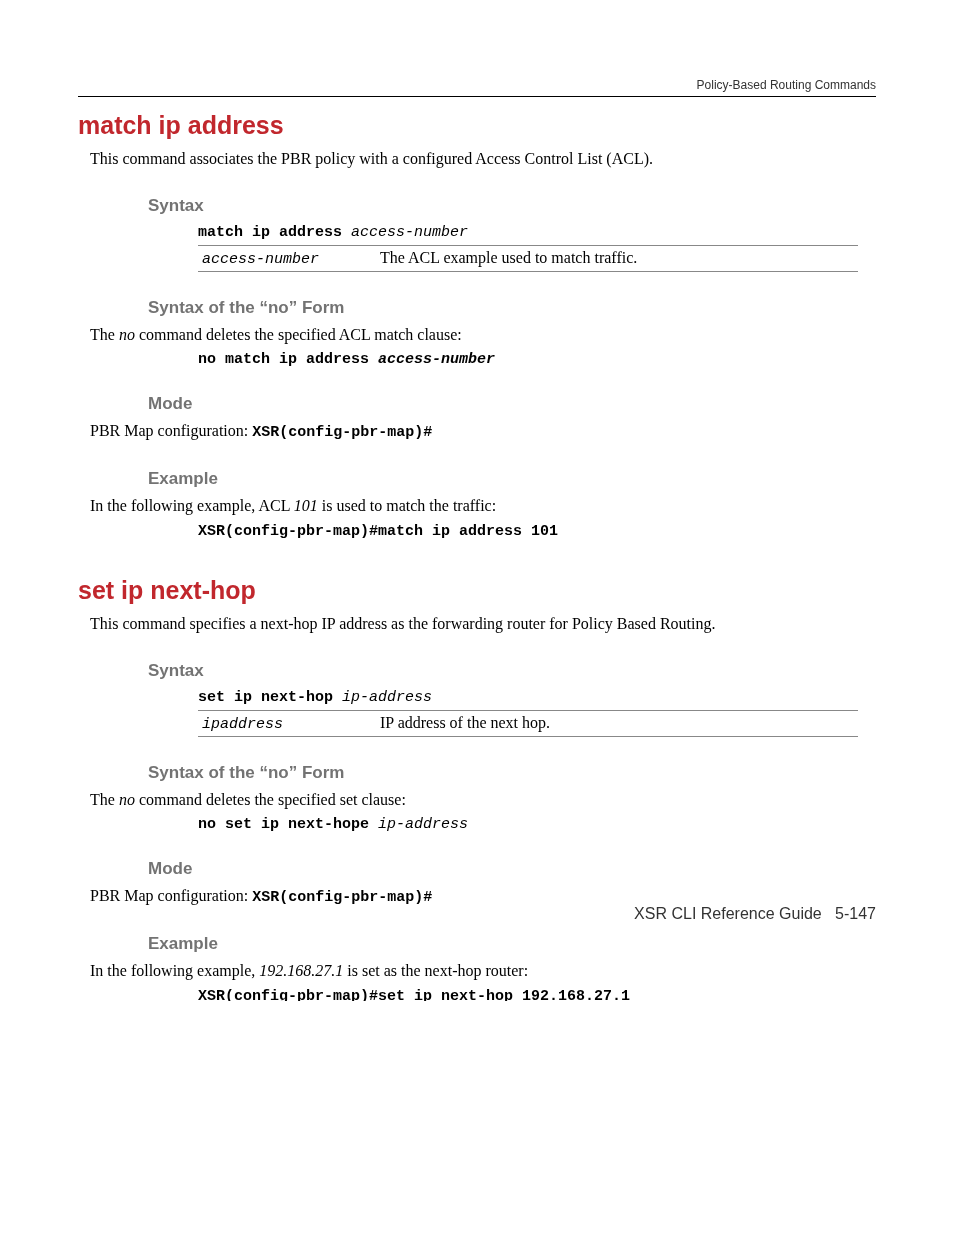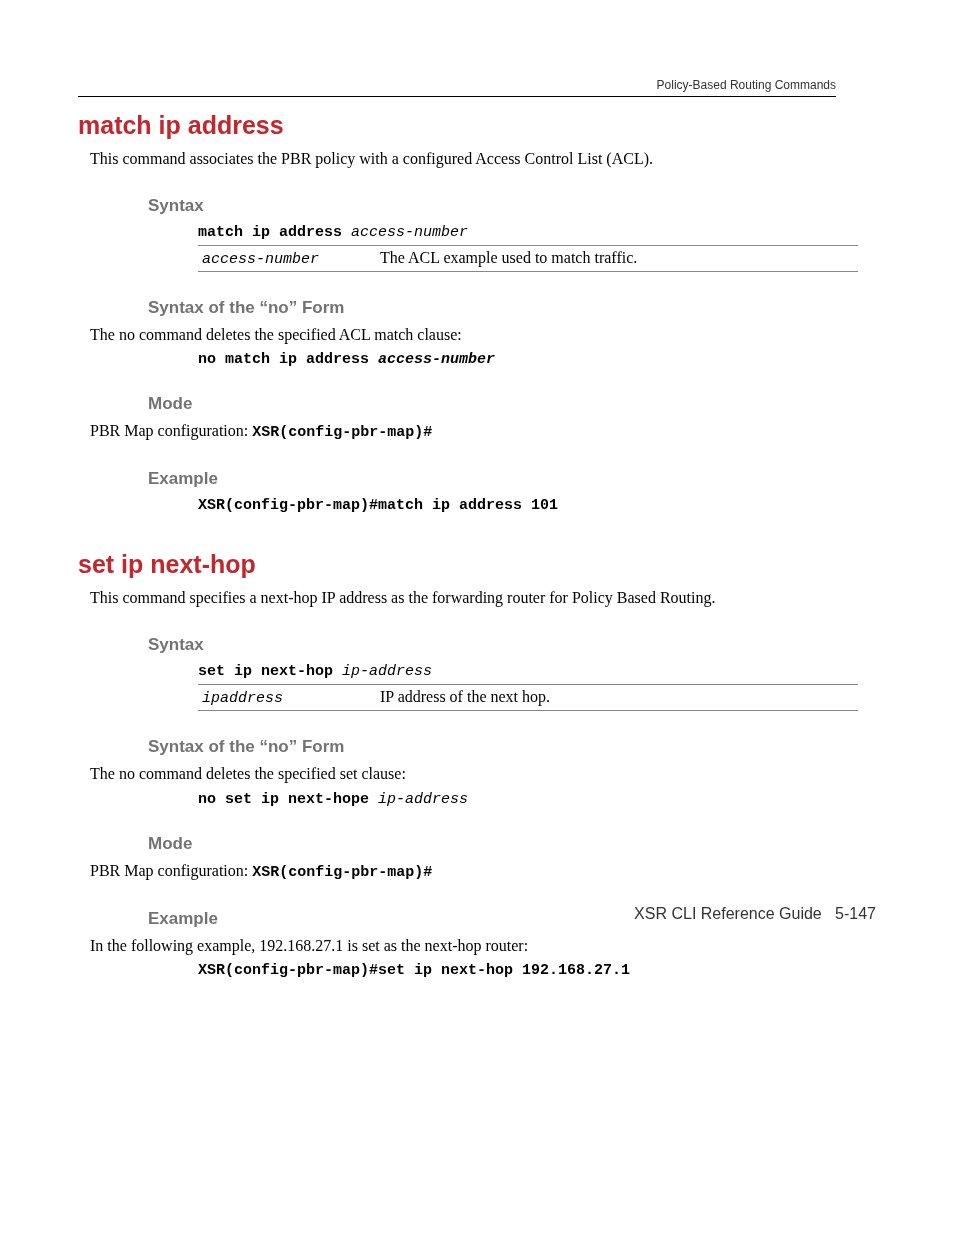--- a/index.html
+++ b/index.html
@@ -6,21 +6,21 @@
     margin: 0;
     padding: 0;
     background: #ffffff;
     font-family: "Palatino Linotype", "Book Antiqua", Palatino, serif;
     color: #000;
   }
   .page {
     width: 954px;
     height: 1001px;
     box-sizing: border-box;
-    padding: 78px 118px 40px 78px;
+    padding: 78px 78px 40px 78px;
     position: relative;
   }
   .running-header {
     font-size: 12px;
     text-align: right;
     font-family: Arial, Helvetica, sans-serif;
     color: #333;
     margin-bottom: 4px;
   }
   .hr-top {
@@ -57,20 +57,21 @@
     font-size: 15px;
     font-style: italic;
   }
   .mono-bold-italic {
     font-family: "Courier New", Courier, monospace;
     font-size: 15px;
     font-weight: bold;
     font-style: italic;
   }
   .serif-italic {
+    font-style: italic;
   }
   table.param-table {
     margin-left: 120px;
     width: 660px;
     border-collapse: collapse;
     font-size: 16px;
     margin-top: 4px;
   }
   table.param-table td {
     border-top: 1px solid #888;
@@ -128,20 +129,23 @@
   <div class="syntax-line">
     <span class="mono-bold">no match ip address </span><span class="mono-bold-italic">access-number</span>
   </div>
 
   <h2 class="subsection">Mode</h2>
   <div class="body-indent para">
     <span>PBR Map configuration: </span><span class="mono-bold">XSR(config-pbr-map)#</span>
   </div>
 
   <h2 class="subsection">Example</h2>
+  <div class="body-indent para">
+    <span>In the following example, ACL </span><span class="serif-italic">101</span><span> is used to match the traffic:</span>
+  </div>
   <div class="syntax-line">
     <span class="mono-bold">XSR(config-pbr-map)#match ip address 101</span>
   </div>
 
   <h1 class="command-title" style="margin-top:36px">set ip next-hop</h1>
   <div class="body-indent para">This command specifies a next-hop IP address as the forwarding router for Policy Based Routing.</div>
 
   <h2 class="subsection">Syntax</h2>
   <div class="syntax-line">
     <span class="mono-bold">set ip next-hop </span><span class="mono-italic">ip-address</span>

